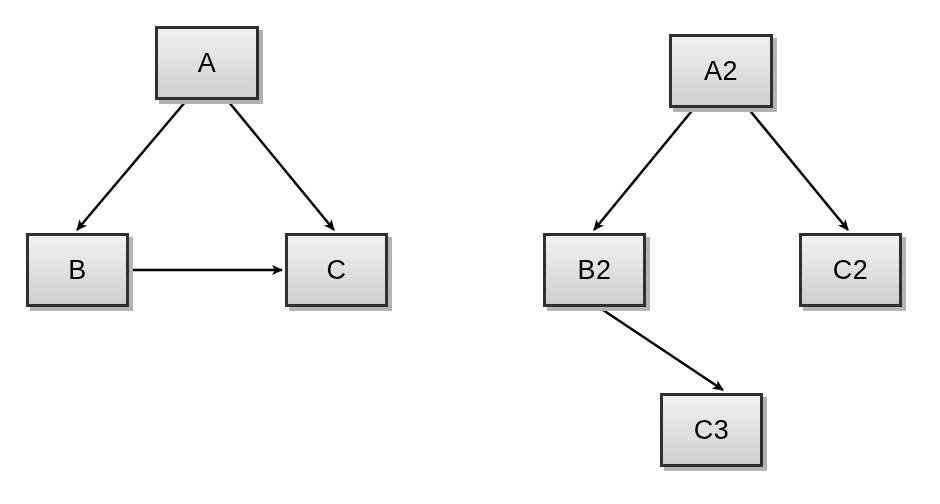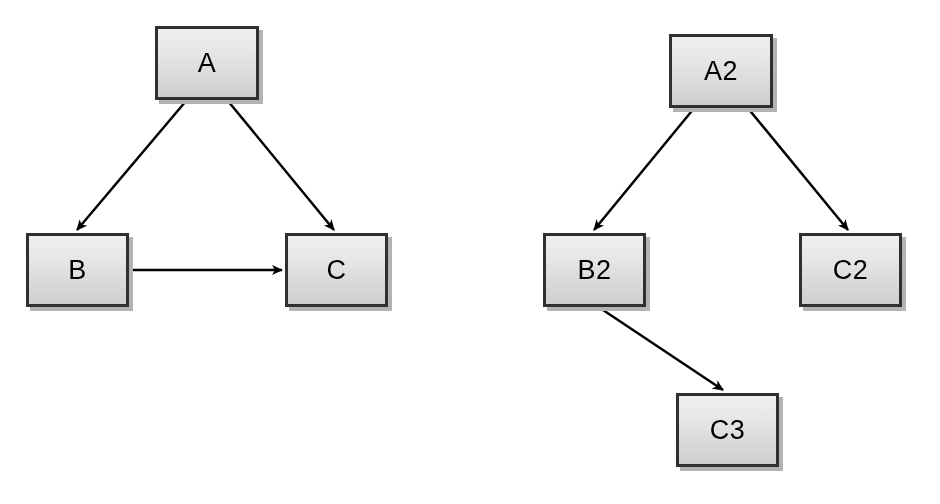--- a/index.html
+++ b/index.html
@@ -77,18 +77,18 @@
       </div>
       <div class="node" style="left: 669px; top: 26px; width: 104px; height: 74px; margin-top: 8px;">
         <span class="node-label">A2</span>
       </div>
       <div class="node" style="left: 543px; top: 233px; width: 103px; height: 74px;">
         <span class="node-label">B2</span>
       </div>
       <div class="node" style="left: 799px; top: 233px; width: 103px; height: 74px; text-align: right;">
         <span class="node-label">C2</span>
       </div>
-      <div class="node" style="left: 676px; top: 393px; width: 103px; height: 74px;">
+      <div class="node" style="left: 660px; top: 393px; width: 103px; height: 74px;">
         <span class="node-label">C3</span>
       </div>
     </div>
 
 </div>
 
 </body></html>

